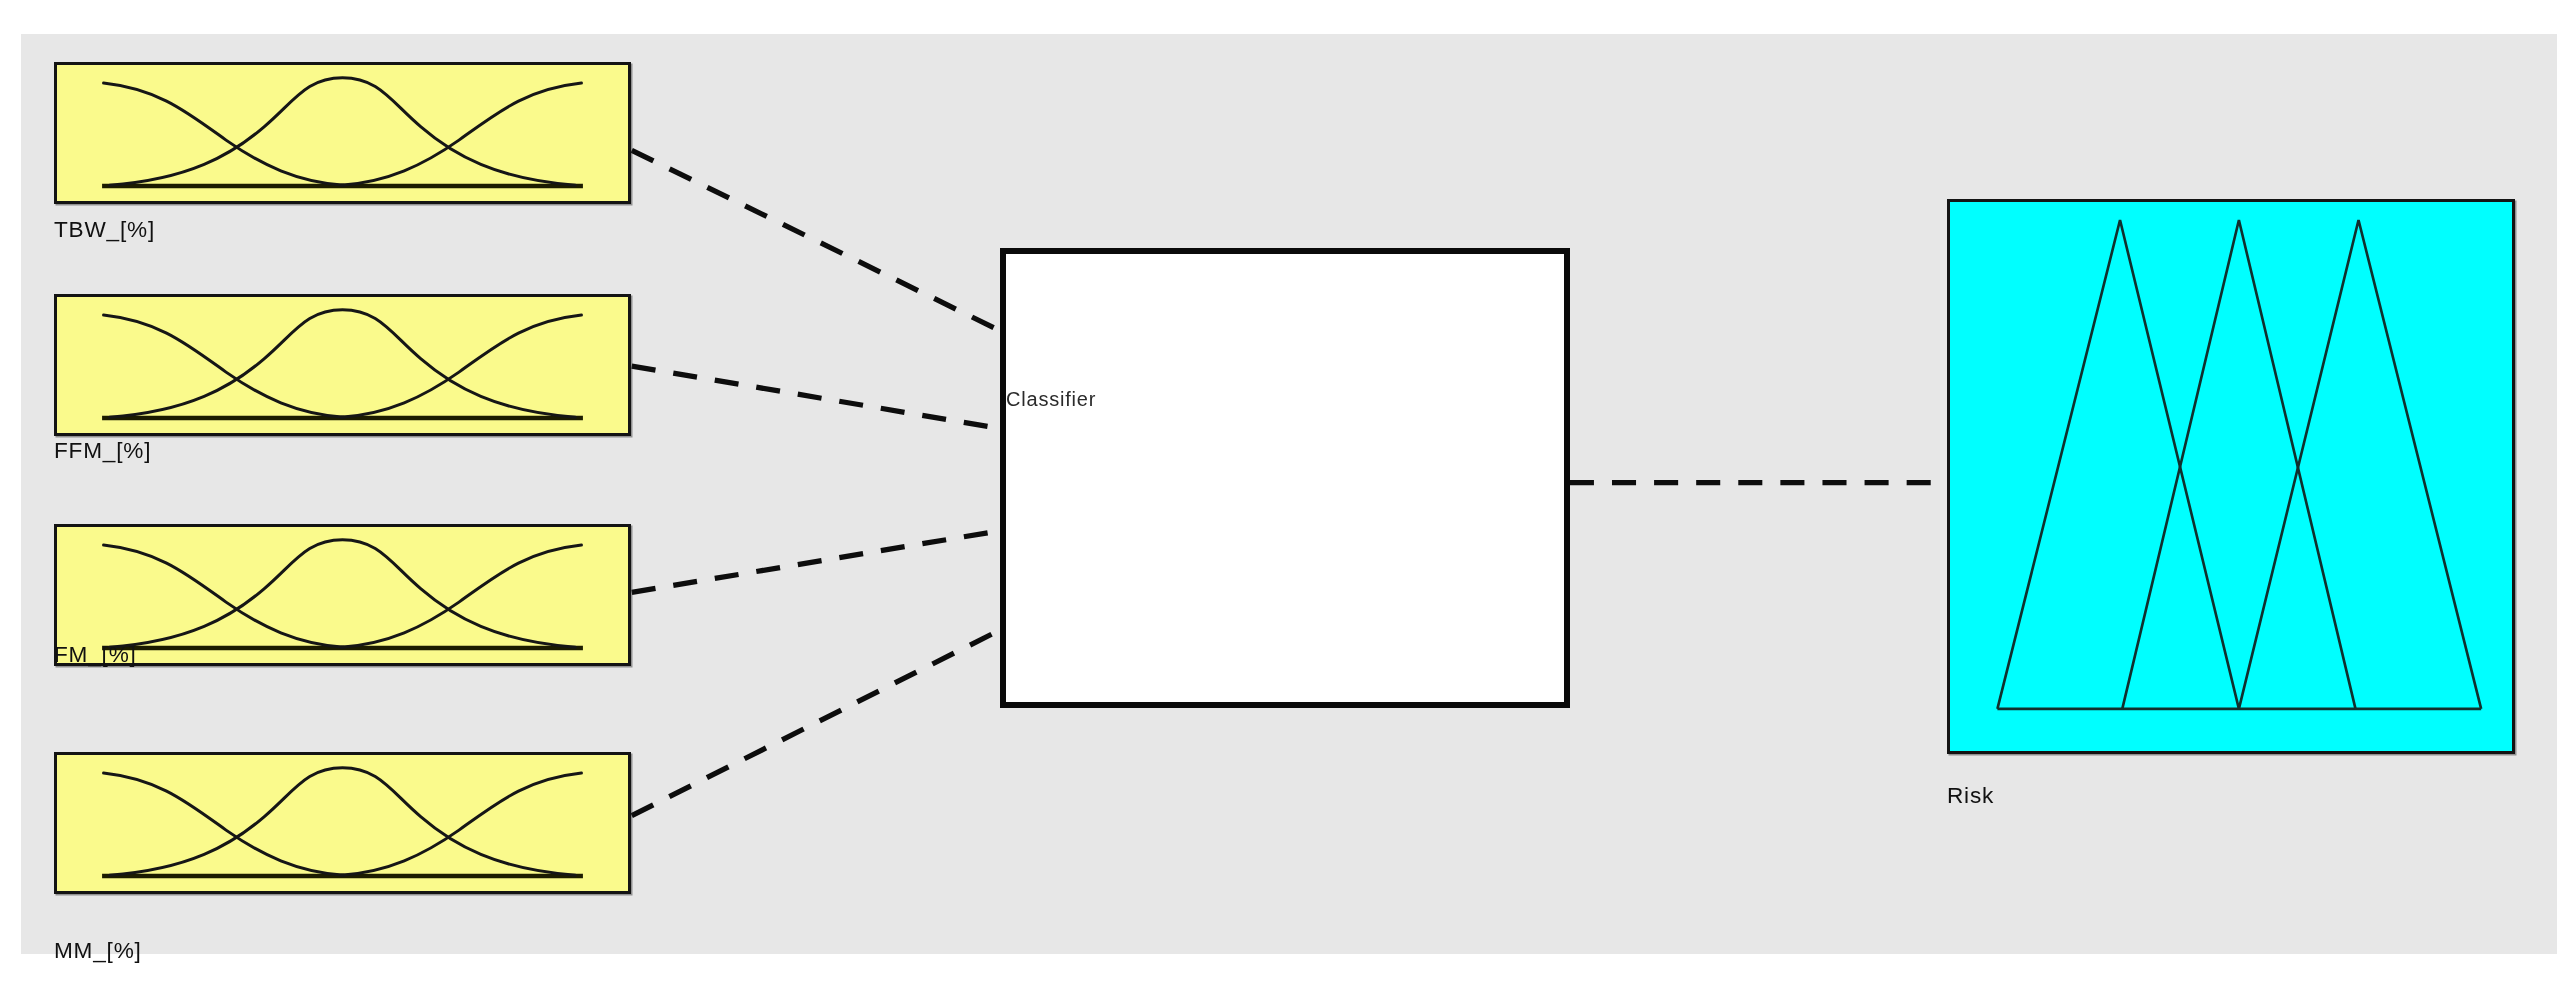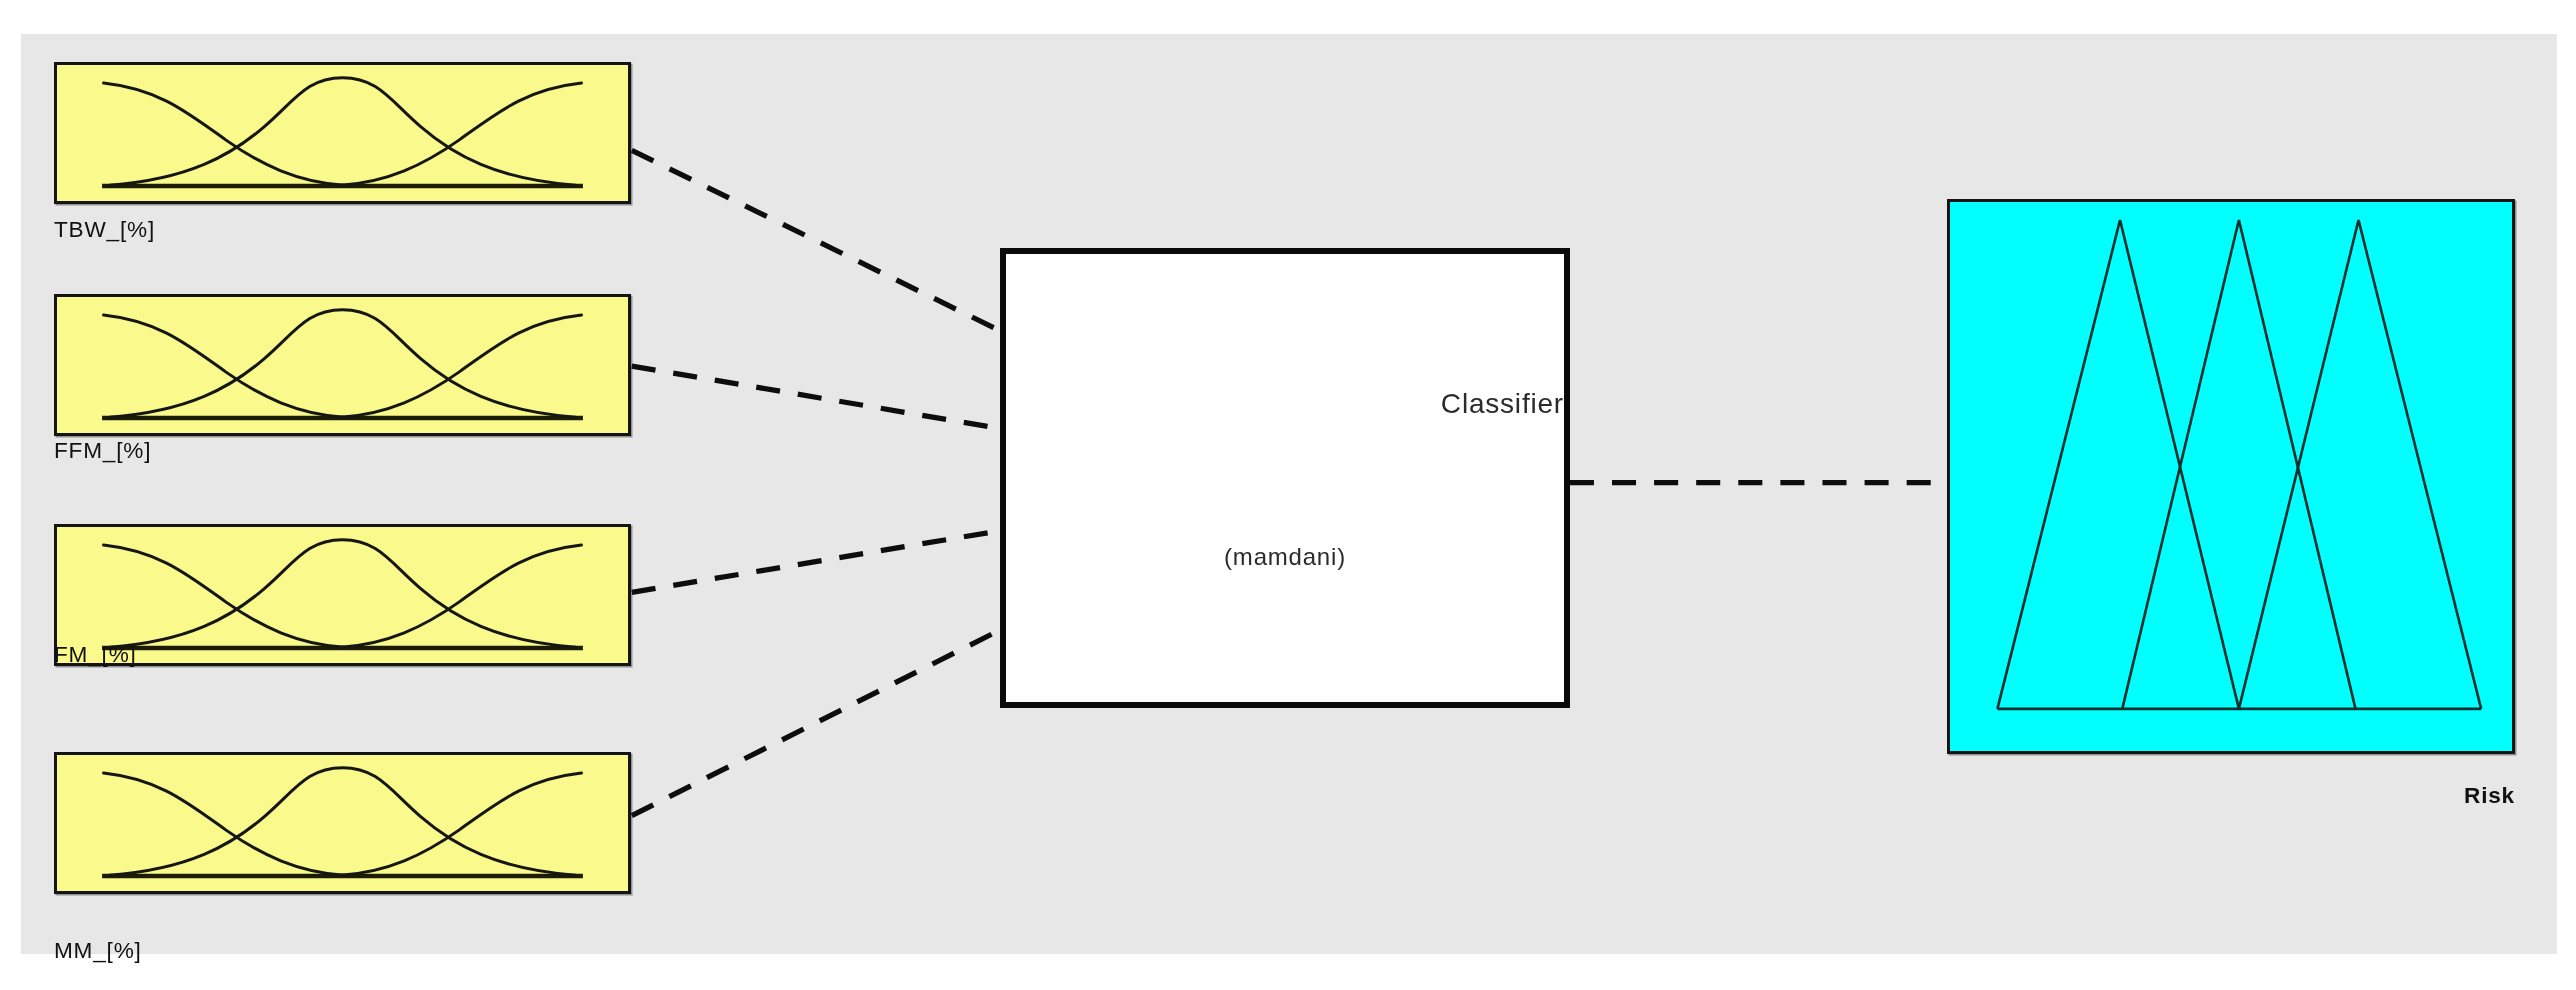--- a/index.html
+++ b/index.html
@@ -26,21 +26,21 @@
   .mf-base{fill:none;stroke:#1c1c00;stroke-width:6;}
   
   .classifier-box{
     position:absolute;left:1000px;top:248px;width:570px;height:460px;
     background:#ffffff;
     border:6px solid #0a0a0a;
     box-sizing:border-box;
   }
   .classifier-name{
     position:absolute;left:0;right:0;top:134px;
-    text-align:right;font-size:28px;color:#2b2b2b;letter-spacing:0.8px;
+    text-align:left;font-size:20px;color:#2b2b2b;letter-spacing:0.8px;
   }
   .classifier-type{
     position:absolute;left:0;right:0;top:289px;
     text-align:center;font-size:24px;color:#2b2b2b;letter-spacing:0.8px;
   }
   
   .output-box{
     position:absolute;left:1947px;top:199px;width:568px;height:555px;
     background:#00ffff;
     border:3px solid #141414;
@@ -49,21 +49,21 @@
   }
   .output-box svg{display:block;width:100%;height:100%;}
   .tri{fill:none;stroke:#10302e;stroke-width:3.5;stroke-linejoin:miter;}
   
   .box-label{
     position:absolute;width:571px;left:54px;
     font-size:22.6px;color:#111;letter-spacing:0.8px;
   }
   .risk-label{
     position:absolute;left:1947px;width:568px;top:783px;
-    text-align:right;font-size:22.6px;color:#111;letter-spacing:0.8px;font-weight:bold;
+    text-align:left;font-size:22.6px;color:#111;letter-spacing:0.8px;
   }
   
   svg.connections{position:absolute;left:0;top:0;pointer-events:none;}
   .conn{stroke:#0d0d0d;stroke-width:7;stroke-dasharray:32 24;fill:none;}
 </style>
 </head>
 <body>
 
 <div class="panel"></div>
 
@@ -110,21 +110,20 @@
     <path class="mf-base" d="M60,161 L700,161"></path>
     <path class="mf-curve" d="M62,24 C135,32 172,62 225,100 C272,133 320,156 382,160"></path>
     <path class="mf-curve" d="M70,160 C175,152 232,120 276,82 C316,48 332,17 380,17 C428,17 444,48 484,82 C528,120 585,152 690,160"></path>
     <path class="mf-curve" d="M378,160 C440,156 488,133 535,100 C588,62 625,32 698,24"></path>
   </svg>
 </div>
 <div class="box-label" style="top:938px">MM_[%]</div>
 
 <div class="classifier-box">
   <div class="classifier-name">Classifier</div>
-  <div class="classifier-type">(mamdani)</div>
 </div>
 
 <div class="output-box">
   <svg viewBox="0 0 747 730" preserveAspectRatio="none">
     <path class="tri" d="M63,674 L706,674"></path>
     <path class="tri" d="M63,674 L226,24 L384,674"></path>
     <path class="tri" d="M229,674 L384,24 L539,674"></path>
     <path class="tri" d="M384,674 L543,24 L706,674"></path>
   </svg>
 </div>

